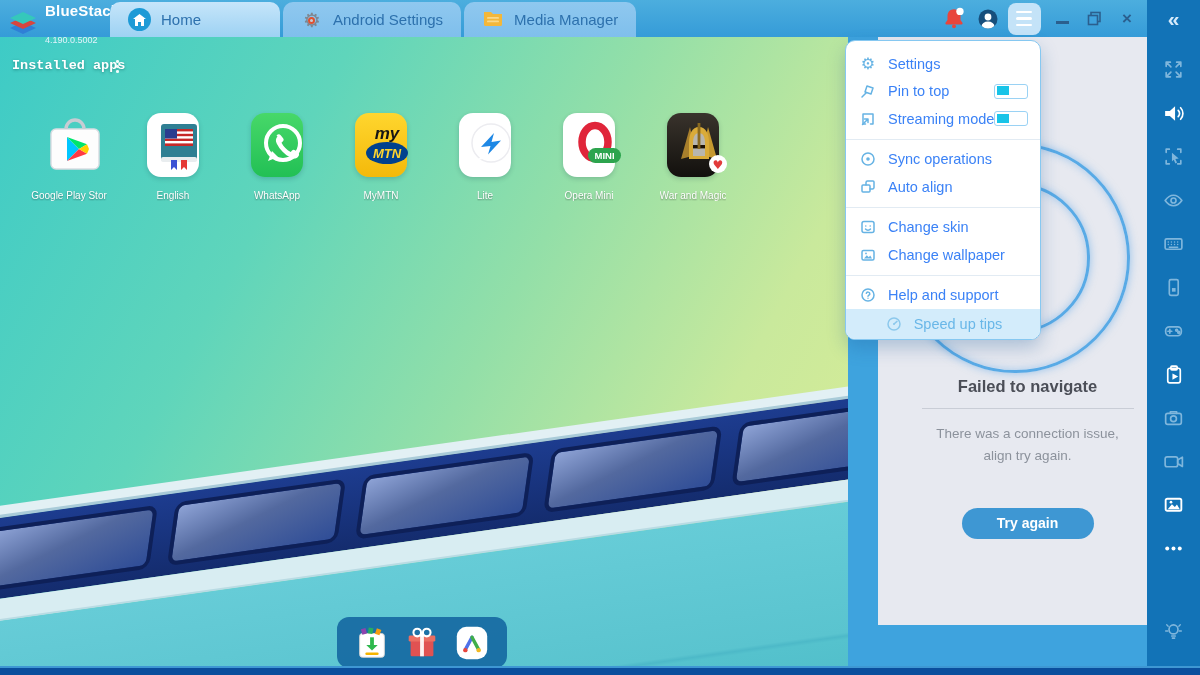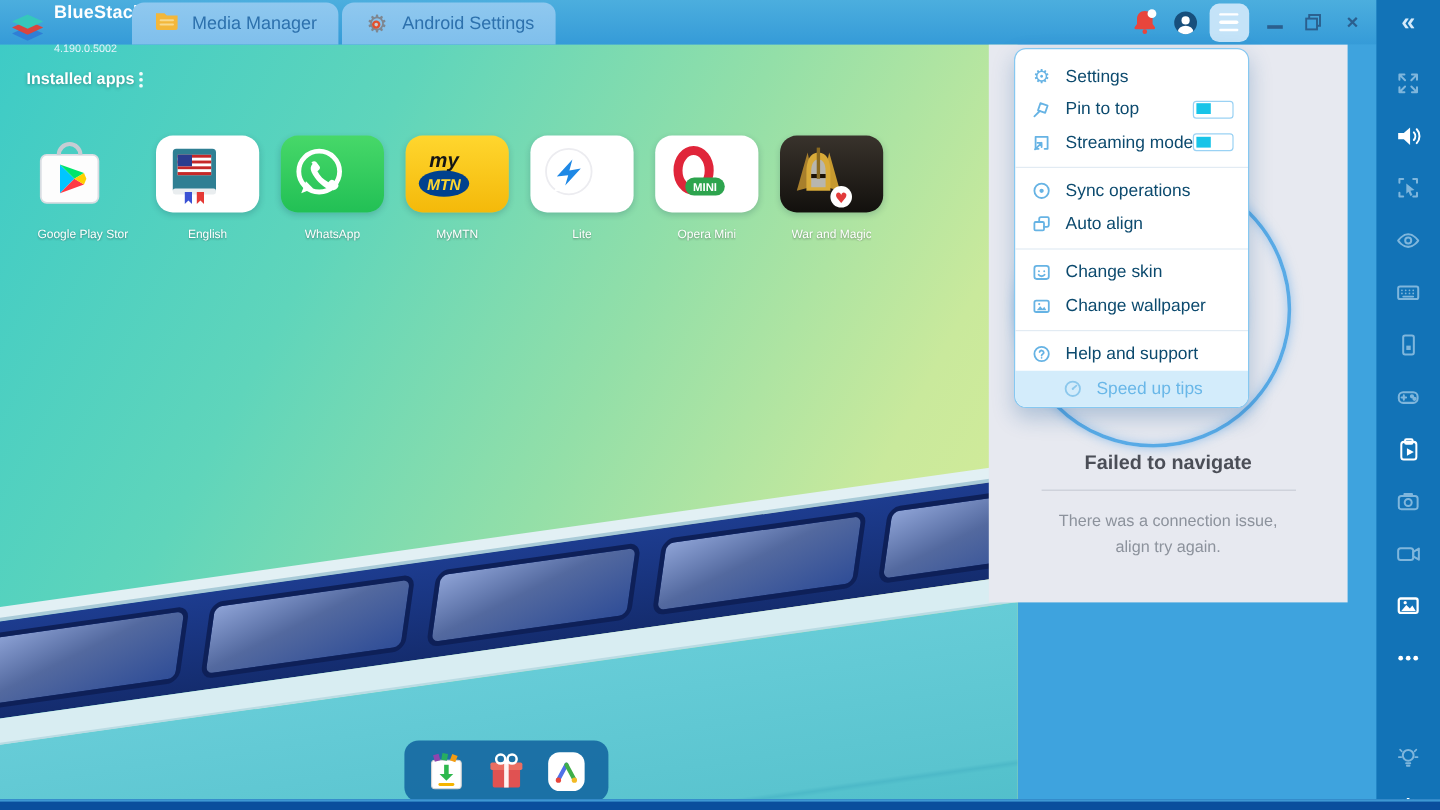--- a/index.html
+++ b/index.html
@@ -63,58 +63,58 @@
   .t-top{height:12px;background:#e2f0f4;border-radius:6px 6px 0 0;
          box-shadow:inset 0 -3px 0 #a9cbd8;}
   .t-windows{height:80px;background:linear-gradient(#1d3c8f,#142c6e);display:flex;
              gap:18px;padding:9px 0 9px 6px;}
   .t-win{flex:0 0 172px;transform:skewX(-16deg);border-radius:10px;
          background:linear-gradient(160deg,#8ea3d6 0%,#53699f 45%,#2f4d97 100%);
          border:4px solid #0e2058;}
   .t-stripe{height:22px;background:#d8edf2;box-shadow:inset 0 -2px 0 #b9dbe3;}
   .t-body{height:340px;
      background:linear-gradient(#66ccd7 0%,#5ac4cf 38%,#4db9c8 39%,#55c2cd 40%,#49b5c5 78%,#52bcc9 79%,#45b0c1 100%);}
-  .inst-label{position:absolute;left:22px;top:21px;color:#fff;font-weight:bold;
-              font-size:13.5px;text-shadow:0 1px 3px rgba(0,70,70,.45);}
+  .inst-label{position:absolute;left:12px;top:21px;color:#fff;font-weight:bold;
+              font-size:13.5px;text-shadow:0 1px 3px rgba(0,70,70,.45);font-family:Liberation Mono, monospace;}
   .inst-dots{position:absolute;left:116px;top:23px;display:flex;flex-direction:column;gap:2.5px;cursor:pointer;}
   .inst-dots i{width:2.6px;height:2.6px;border-radius:50%;background:#fff;opacity:.92;}
   .appgrid{position:absolute;left:17px;top:76px;display:flex;}
   .app{width:104px;display:flex;flex-direction:column;align-items:center;cursor:pointer;}
-  .tile{width:86px;height:64px;border-radius:14px;position:relative;
+  .tile{width:52px;height:64px;border-radius:14px;position:relative;
         box-shadow:0 2px 5px rgba(0,40,60,.18);}
   .tile.flat{box-shadow:none;}
   .app-label{margin-top:13px;color:#fff;font-size:10px;white-space:nowrap;max-width:100px;
              overflow:hidden;text-shadow:0 1px 2px rgba(0,0,0,.4);}
   .dock{position:absolute;left:337px;top:580px;width:170px;height:51px;
         background:rgba(23,106,163,.93);border-radius:12px;display:flex;
         align-items:center;justify-content:center;gap:12px;}
   .dock-ic{width:38px;height:38px;cursor:pointer;}
 
   
-  .panel{position:absolute;left:824px;top:37px;width:299px;height:465px;
+  .panel{position:absolute;left:878px;top:37px;width:299px;height:588px;
          background:#e7e9f0;overflow:hidden;}
   .ring{position:absolute;border:3px solid #58aae6;border-radius:50%;
         box-shadow:0 0 9px rgba(80,160,230,.55), inset 0 0 9px rgba(80,160,230,.45);}
   .ring.outer{left:22px;top:106px;width:230px;height:230px;}
   .ring.inner{left:62px;top:146px;width:150px;height:150px;}
   .err{position:absolute;left:0;top:340px;width:299px;text-align:center;}
   .err-title{color:#4b4e57;font-size:16.5px;font-weight:bold;}
   .err-hr{width:212px;border:none;border-top:1px solid #c9cdd6;margin:12px auto 14px;}
   .err-msg{color:#8c929c;font-size:13.5px;line-height:1.65;}
   .try-btn{margin:40px auto 0;width:132px;height:31px;border:none;border-radius:16px;
            background:#3e97d3;color:#fff;font-size:14px;font-weight:bold;cursor:pointer;
            display:block;font-family:"Liberation Sans",sans-serif;}
 
   
   .menu{position:absolute;left:845px;top:40px;width:196px;background:#fff;
         border:1.5px solid #86c8f1;border-radius:10px;padding:9px 0 0;
         box-shadow:0 8px 18px rgba(30,90,150,.28);z-index:50;}
   .mi{height:27.5px;display:flex;align-items:center;gap:11px;padding:0 12px 0 13px;
       cursor:pointer;position:relative;}
-  .mi-label{color:#0c4a6e;font-size:14.5px;}
+  .mi-label{color:#3b82f6;font-size:14.5px;}
   .mi.hl{background:#d3ecfb;border-radius:0 0 9px 9px;height:30px;justify-content:center;}
   .mi.hl .mi-label{color:#69b7e8;}
   .mi-icon{width:18px;height:18px;display:flex;align-items:center;justify-content:center;flex:0 0 18px;}
   .mi-icon svg{stroke:#66b3e4;fill:none;stroke-width:1.5;stroke-linecap:round;stroke-linejoin:round;}
   .mi.hl .mi-icon svg{stroke:#8cc8ec;}
   .mi-gear{font-family:"DejaVu Sans",sans-serif;font-size:16px;color:#66b3e4;line-height:1;}
   .mdiv{border-top:1px solid #e2ebf3;margin:6px 0;}
   .toggle{position:absolute;right:12px;width:34px;height:15px;border:1.5px solid #9ad2f4;
           border-radius:3px;background:#fff;cursor:pointer;}
   .knob{position:absolute;left:2px;top:1.5px;width:12px;height:9px;background:#18c4e8;}
@@ -294,36 +294,44 @@
         <polygon points="15,7 28,13 15,19 2,13" fill="#d8453e"></polygon>
         <polygon points="15,2 28,8 15,14 2,8" fill="#35c8bb"></polygon>
       </svg>
       <div class="brand-txt">
         <div class="brand-name">BlueStacks</div>
         <div class="brand-ver">4.190.0.5002</div>
       </div>
     </div>
 
     <div class="tabs">
+      <div class="tab active">
+        <span class="home-badge">
+          <svg width="13" height="12" viewBox="0 0 13 12">
+              <path d="M6.5 0 13 5H11v7H8V8H5v4H2V5H0z" fill="#fff"></path>
+            </svg>
+        </span>
+        <span class="tab-label">Home</span>
+      </div>
+      <div class="tab">
+        <span class="gear-wrap">
+          <span class="gear-char">⚙</span>
+            <span class="gear-core"></span>
+        </span>
+        <span class="tab-label">Android Settings</span>
+      </div>
       <div class="tab">
         <span>
           <svg width="22" height="20" viewBox="0 0 22 20">
             <path d="M2 4h7l2 2h9v10.5A1.5 1.5 0 0 1 18.5 18h-15A1.5 1.5 0 0 1 2 16.5z" fill="#f3b73a"></path>
             <rect x="5" y="9" width="12" height="1.8" rx=".9" fill="#f8d98c"></rect>
             <rect x="5" y="12.5" width="12" height="1.8" rx=".9" fill="#f8d98c"></rect>
           </svg>
         </span>
         <span class="tab-label">Media Manager</span>
-      </div>
-      <div class="tab">
-        <span class="gear-wrap">
-          <span class="gear-char">⚙</span>
-            <span class="gear-core"></span>
-        </span>
-        <span class="tab-label">Android Settings</span>
       </div>
     </div>
 
     <div class="tb-btn bellbtn">
       <svg width="26" height="26" viewBox="0 0 24 24">
         <path d="M12 3c-3.5 0-6 2.6-6 6v4l-1.8 2.5c-.4.6 0 1.5.8 1.5h14c.8 0 1.2-.9.8-1.5L18 13V9c0-3.4-2.5-6-6-6z" fill="#e8453c"></path>
         <circle cx="12" cy="18.8" r="1.8" fill="#e8453c"></circle>
         <circle cx="17.5" cy="5" r="3.4" fill="#fff"></circle>
       </svg>
     </div>

